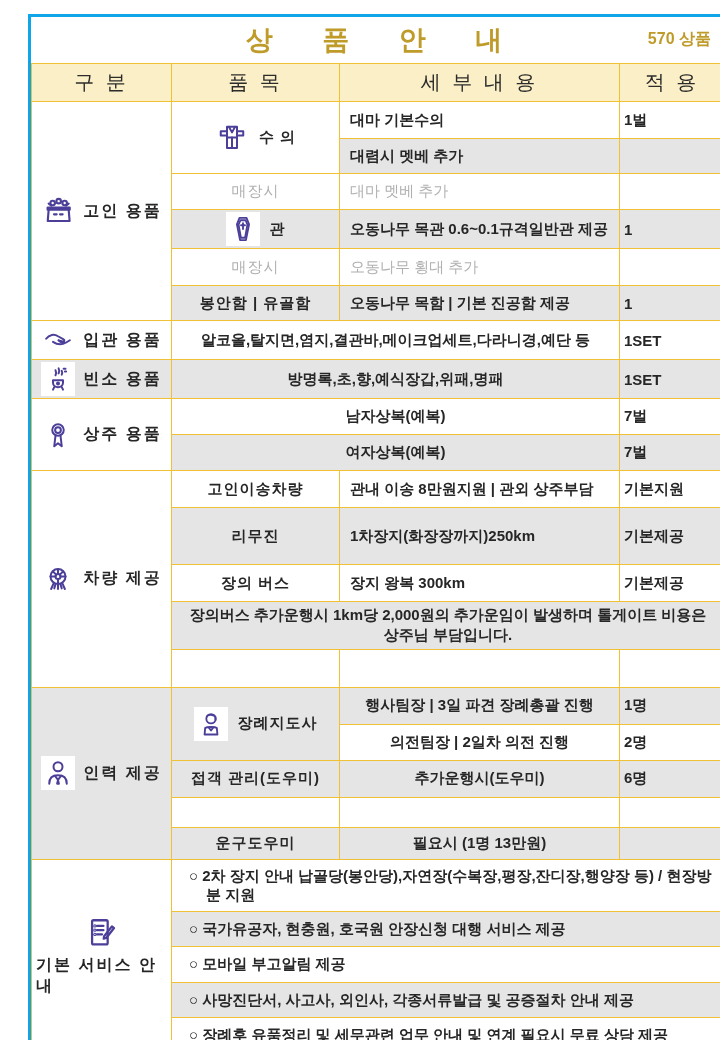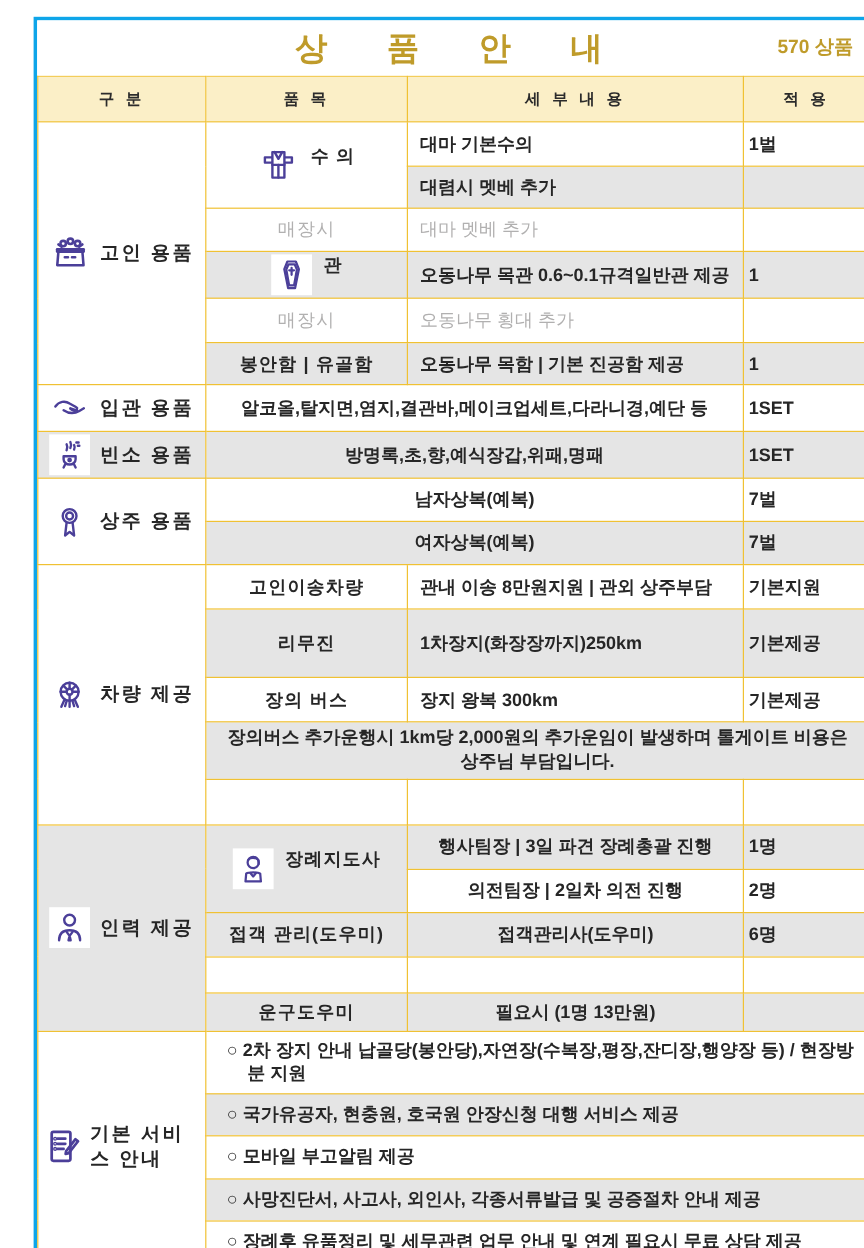--- a/index.html
+++ b/index.html
@@ -8,30 +8,30 @@
     border:3px solid #0ea5e9;background:#fff;}
   
   .titlebar{position:relative;height:46px;display:flex;align-items:center;justify-content:center;
     background:#fff;}
   .title{color:#BF9B2A;font-size:27px;font-weight:bold;letter-spacing:4px;word-spacing:34px;}
   .badge{position:absolute;right:10px;top:12px;color:#BF9B2A;font-size:16px;font-weight:bold;}
   
   table{border-collapse:collapse;table-layout:fixed;width:100%;}
   td,th{border:1.6px solid #F0C133;box-sizing:border-box;padding:2px 4px;vertical-align:middle;
     font-size:15px;color:#262626;overflow:hidden;}
-  th{background:#FBEFC7;font-weight:bold;font-size:13px;letter-spacing:3px;height:38px;color:#2b2b2b;}
+  th{background:#FBEFC7;font-weight:normal;font-size:20px;letter-spacing:3px;height:38px;color:#2b2b2b;}
   .y{background:#e5e5e5;}
   .w{background:#ffffff;}
   .r30{height:30px}.r32{height:32px}.r35{height:35px}.r36{height:36px}.r37{height:37px}
   .r38{height:38px}.r41{height:57px}.r47{height:47px}.r52{height:52px}
   .gubun{text-align:left;font-weight:bold;font-size:16px;letter-spacing:2px;}
   .gubun .wrap{display:flex;align-items:center;justify-content:center;gap:8px;}
-  .gubun .wrapcol{display:flex;flex-direction:row;align-items:center;justify-content:center;gap:5px;}
+  .gubun .wrapcol{display:flex;flex-direction:column;align-items:center;justify-content:center;gap:5px;}
   .item{text-align:center;font-weight:bold;letter-spacing:1px;}
-  .item .wrap{display:flex;align-items:flex-start;justify-content:center;gap:10px;}
+  .item .wrap{display:flex;align-items:center;justify-content:center;gap:10px;}
   .detail{text-align:left;padding-left:10px;font-weight:bold;}
   .detail.center{text-align:center;padding-left:4px;}
   .apply{font-weight:bold;}
   .muted{color:#B1B0B0;font-weight:normal;}
   .note{text-align:center;font-weight:bold;line-height:1.35;padding:3px 14px;}
   .svc{text-align:left;font-weight:600;padding-left:34px;text-indent:-17px;line-height:1.3;}
   .ibox{background:#fff;display:inline-flex;align-items:center;justify-content:center;
     width:34px;height:34px;flex:0 0 auto;}
   .ibox svg{display:block;}
   svg.ic{stroke:#4B3F99;fill:none;stroke-width:1.6;stroke-linecap:round;stroke-linejoin:round;}
@@ -254,21 +254,21 @@
       </td>
       <td class="detail center y">행사팀장 | 3일 파견 장례총괄 진행</td>
       <td class="apply y">1명</td>
     </tr>
     <tr class="r36">
       <td class="detail center w">의전팀장 | 2일차 의전 진행</td>
       <td class="apply w">2명</td>
     </tr>
     <tr class="r37">
       <td class="item y">접객 관리(도우미)</td>
-      <td class="detail center y">접객관리사(도우미)</td>
+      <td class="detail center y">추가운행시(도우미)</td>
       <td class="apply y">6명</td>
     </tr>
     <tr class="r30">
       <td class="w"></td>
       <td class="w"></td>
       <td class="w"></td>
     </tr>
     <tr class="r32">
       <td class="item y">운구도우미</td>
       <td class="detail center y">필요시 (1명 13만원)</td>

